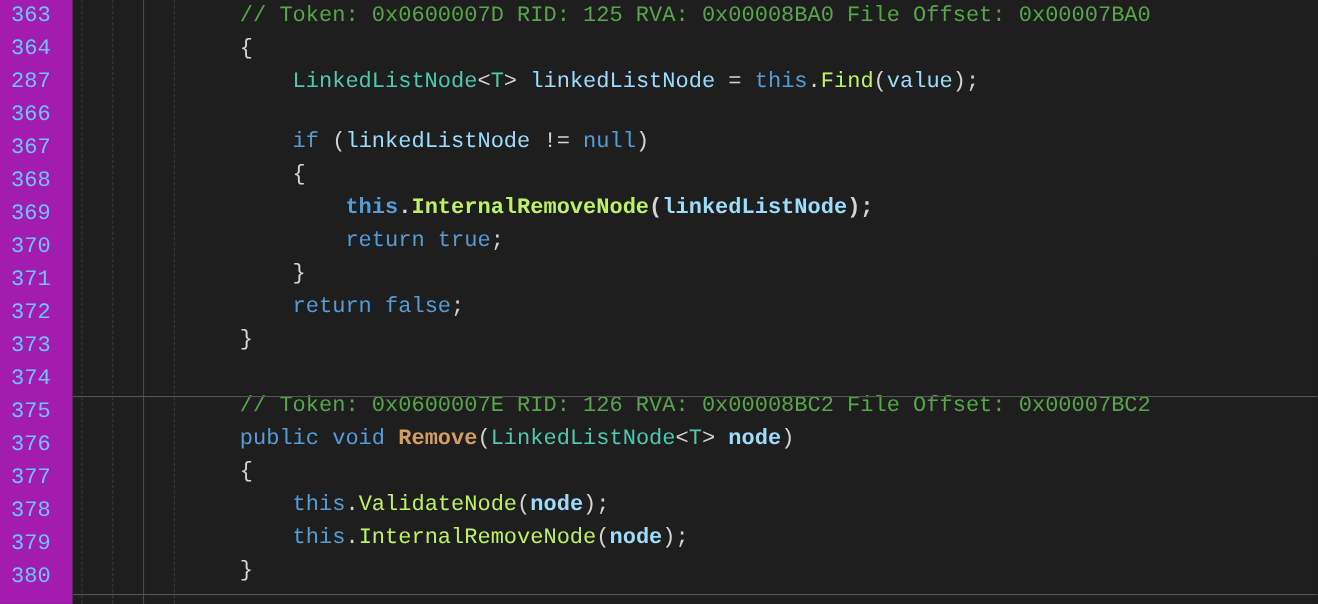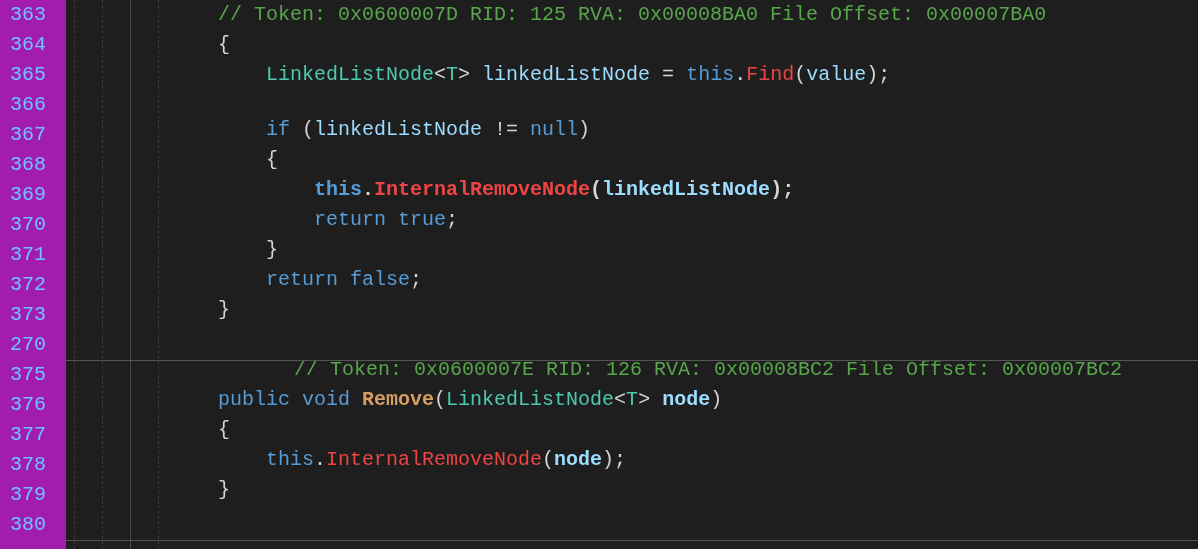--- a/index.html
+++ b/index.html
@@ -17,43 +17,43 @@
   .guide.solid{border-left:1px solid #4a4a4a}
   .lines{position:relative}
   .line{height:30px;white-space:pre}
   
   .sep{position:absolute;left:0;right:0;height:0;
        border-top:1px solid #555}
   
   .c  {color:#57A64A}   
   .k  {color:#569CD6}   
   .t  {color:#4EC9B0}   
-  .m  {color:#ef4444}   
+  .m  {color:#bef264}   
   .mo {color:#D69D63}   
   .v  {color:#9CDCFE}   
   .p  {color:#D4D4D4}   
   .b  {font-weight:bold}
 </style>
 </head>
 <body>
 
 <div class="editor">
   <div class="gutter" id="gutter">
       <div>363</div>
       <div>364</div>
-      <div>365</div>
+      <div>287</div>
       <div>366</div>
       <div>367</div>
       <div>368</div>
       <div>369</div>
       <div>370</div>
       <div>371</div>
       <div>372</div>
       <div>373</div>
-      <div>270</div>
+      <div>374</div>
       <div>375</div>
       <div>376</div>
       <div>377</div>
       <div>378</div>
       <div>379</div>
       <div>380</div>
     </div>
   <div class="code">
     <div class="guides" id="guides">
         <div class="guide" style="left: 8px;"></div>
@@ -68,20 +68,21 @@
         <div class="line" style="padding-left: 152px;"><span class="p">{</span></div>
         <div class="line" style="padding-left: 200px;"><span class="t">LinkedListNode</span><span class="p">&lt;</span><span class="t">T</span><span class="p">&gt; </span><span class="v">linkedListNode</span><span class="p"> = </span><span class="k">this</span><span class="p">.</span><span class="m">Find</span><span class="p">(</span><span class="v">value</span><span class="p">);</span></div>
         <div class="line" style="padding-left: 200px; margin-top: 25px;"><span class="k">if</span><span class="p"> (</span><span class="v">linkedListNode</span><span class="p"> != </span><span class="k">null</span><span class="p">)</span></div>
         <div class="line" style="padding-left: 200px;"><span class="p">{</span></div>
         <div class="line" style="padding-left: 248px; font-weight: bold;"><span class="k">this</span><span class="p">.</span><span class="m">InternalRemoveNode</span><span class="p">(</span><span class="v">linkedListNode</span><span class="p">);</span></div>
         <div class="line" style="padding-left: 248px;"><span class="k">return</span><span class="p"> </span><span class="k">true</span><span class="p">;</span></div>
         <div class="line" style="padding-left: 200px;"><span class="p">}</span></div>
         <div class="line" style="padding-left: 200px;"><span class="k">return</span><span class="p"> </span><span class="k">false</span><span class="p">;</span></div>
         <div class="line" style="padding-left: 152px;"><span class="p">}</span></div>
         <div class="line" style="padding-left: 8px;"></div>
-        <div class="line" style="padding-left: 152px; text-align: center;"><span class="c">// Token: 0x0600007E RID: 126 RVA: 0x00008BC2 File Offset: 0x00007BC2</span></div>
+        <div class="line" style="padding-left: 152px;"><span class="c">// Token: 0x0600007E RID: 126 RVA: 0x00008BC2 File Offset: 0x00007BC2</span></div>
         <div class="line" style="padding-left: 152px;"><span class="k">public </span><span class="k">void </span><span class="mo b">Remove</span><span class="p">(</span><span class="t">LinkedListNode</span><span class="p">&lt;</span><span class="t">T</span><span class="p">&gt; </span><span class="v b">node</span><span class="p">)</span></div>
         <div class="line" style="padding-left: 152px;"><span class="p">{</span></div>
+        <div class="line" style="padding-left: 200px;"><span class="k">this</span><span class="p">.</span><span class="m">ValidateNode</span><span class="p">(</span><span class="v b">node</span><span class="p">);</span></div>
         <div class="line" style="padding-left: 200px;"><span class="k">this</span><span class="p">.</span><span class="m">InternalRemoveNode</span><span class="p">(</span><span class="v b">node</span><span class="p">);</span></div>
         <div class="line" style="padding-left: 152px;"><span class="p">}</span></div>
       </div>
   </div>
 </div>
 
 </body></html>

